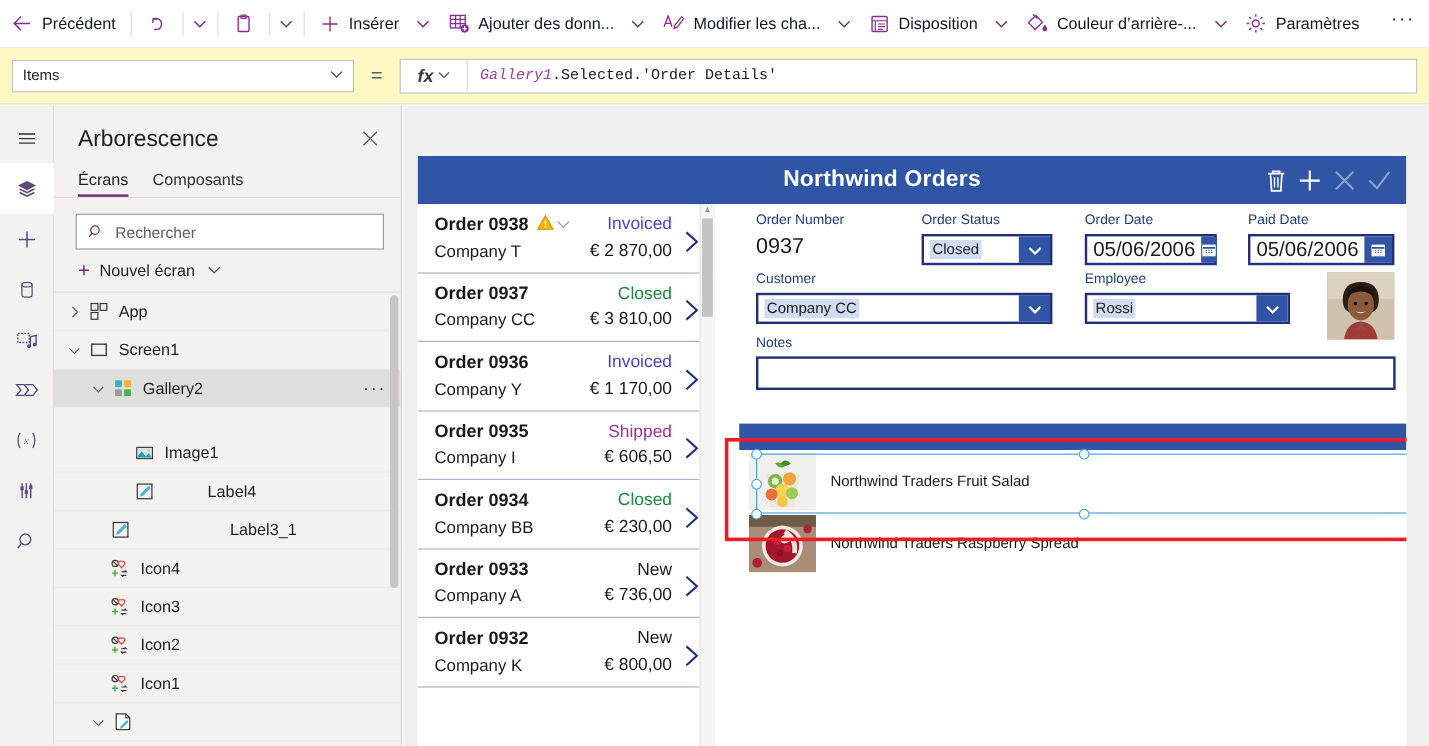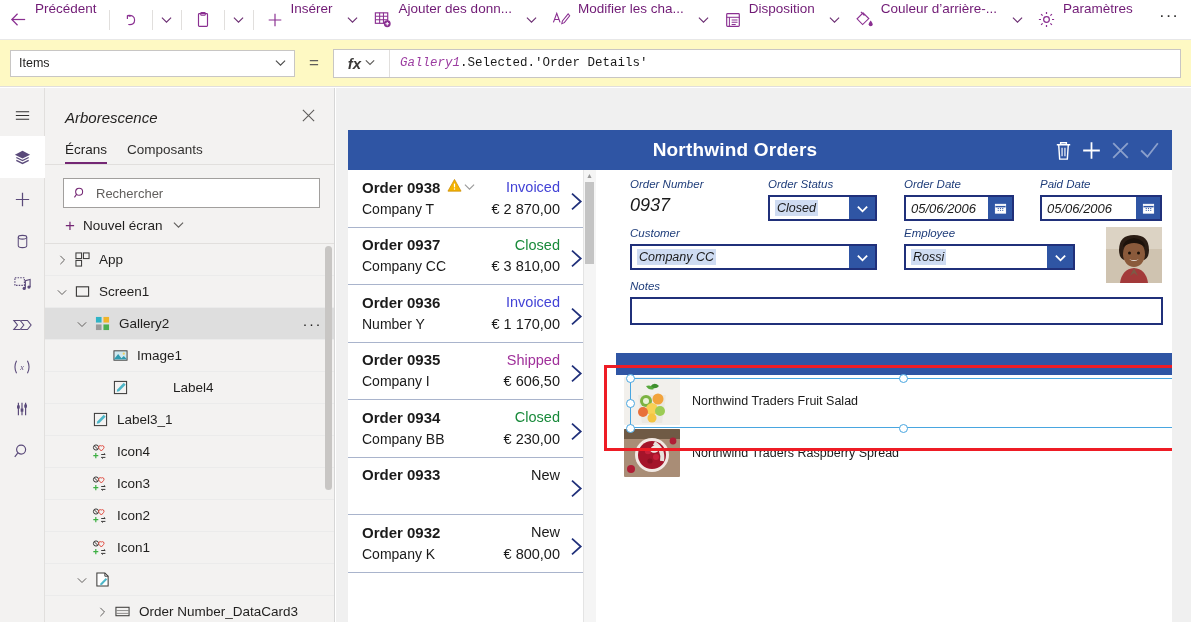--- a/index.html
+++ b/index.html
@@ -14,23 +14,23 @@
     font-size:13px;
   }
 
   
   .cmdbar {
     position:absolute; left:0; top:0; width:1191px; height:40px;
     background:#ffffff; display:flex; align-items:center;
     border-bottom:1px solid #e8e8e8;
   }
   .cmd {
-    display:flex; gap:7px;
+    display:flex; align-items:center; gap:7px;
     height:37px; padding:0 9px; cursor:default;
-    color:#701a75; font-size:13.5px; white-space:nowrap;
+    color:#0f172a; font-size:13.5px; white-space:nowrap;
   }
   .cmd .gl { color:#8a2f91; display:flex; align-items:center; }
   .cmd .gl svg { display:block; }
   .chev {
     display:flex; align-items:center; justify-content:center;
     width:22px; height:40px; color:#6b2d72; cursor:default;
   }
   .vsep { width:1px; height:20px; background:#e1dfdd; margin:0 3px; }
   .cmd-ellipsis {
     margin-left:auto; color:#323130; font-size:17px; letter-spacing:1px;
@@ -85,21 +85,21 @@
 
   
   .tree {
     position:absolute; left:45px; top:88px; width:290px; height:534px;
     background:#f3f2f1; border-right:1px solid #d6d6d6;
     display:flex; flex-direction:column;
   }
   .tree-head {
     display:flex; align-items:center; padding:16px 14px 8px 20px;
   }
-  .tree-title { font-size:15px; color:#201f1e; font-weight:400; flex:1;font-style:italic; }
+  .tree-title { font-size:19px; color:#201f1e; font-weight:400; flex:1; }
   .tree-close { color:#605e5c; cursor:default; padding:4px; }
   .tree-tabs {
     display:flex; gap:20px; padding:0 20px;
     border-bottom:1px solid #e1dfdd;
   }
   .tree-tab {
     font-size:13.5px; color:#323130; padding:4px 0 7px 0;
     cursor:default; position:relative;
   }
   .tree-tab.sel { color:#201f1e; }
@@ -198,21 +198,21 @@
   .orders-sb-thumb {
     position:absolute; right:2px; top:12px; width:9px; height:82px;
     background:#c4c4c4;
   }
   .orders-sb-up {
     position:absolute; right:3px; top:2px; font-size:7px; color:#999;
   }
 
   
   .detail { flex:1; position:relative; background:#ffffff; }
-  .form-area { position:relative; height:183px; padding:14px 8px 0 14px;font-style:italic; }
+  .form-area { position:relative; height:183px; padding:14px 8px 0 14px; }
   .fld { position:absolute; }
   .fld-label {
     font-size:11.5px; color:#1f3d7a; margin-bottom:5px; font-weight:400;
   }
   .fld-static { font-size:18px; color:#1a1a1a; line-height:20px; }
   .dd {
     height:26px; border:2px solid #20307a; background:#fff;
     display:flex; align-items:center; position:relative;
   }
   .dd-val {
@@ -221,21 +221,21 @@
   }
   .dd-val span { background:#cfdcf2; padding:1px 2px; }
   .dd-btn {
     width:26px; background:#2f55a4; display:flex; align-items:center;
     justify-content:center; color:#ffffff; align-self:stretch;
   }
   .dt {
     height:26px; border:2px solid #20307a; background:#fff;
     display:flex; align-items:center;
   }
-  .dt-val { flex:1; padding:0 5px; font-size:13px; color:#1a1a1a; }
+  .dt-val { flex:1; padding:0 5px; font-size:17px; color:#1a1a1a; }
   .dt-btn {
     width:24px; background:#2f55a4; display:flex; align-items:center;
     justify-content:center; align-self:stretch;
   }
   .notes-box {
     height:28px; border:2px solid #20307a; background:#fff;
   }
   .avatar {
     position:absolute; right:10px; top:57px;
     width:56px; height:56px; overflow:hidden;
@@ -569,42 +569,42 @@
             <rect x="1" y="1" width="6" height="6" fill="#30b4c6"></rect>
             <rect x="9" y="1" width="6" height="6" fill="#f0b429"></rect>
             <rect x="1" y="9" width="6" height="6" fill="#9a9a9a"></rect>
             <rect x="9" y="9" width="6" height="6" fill="#4caf50"></rect>
           </svg>
         </span>
       <span class="tlabel">Gallery2</span>
       <span class="tdots">···</span>
     </div>
 
-    <div class="tnode" style="padding-left:64px;">
+    <div class="tnode" style="padding-left:64px;margin-top:22px;">
       <span class="ticon">
           <svg width="15" height="15" viewBox="0 0 16 16">
             <rect x="1" y="3" width="14" height="10" fill="#cfe8ef" stroke="#3b3a39" stroke-width="1"></rect>
             <path d="M1 12 L5.5 6.5 L9 11 L11.5 8.5 L15 12 Z" fill="#2f9bb0"></path>
             <circle cx="11.5" cy="6" r="1.2" fill="#f0d060"></circle>
           </svg>
         </span>
       <span class="tlabel">Image1</span>
     </div>
 
     <div class="tnode" style="padding-left:64px;gap:36px;">
       <span class="ticon">
           <svg width="15" height="15" viewBox="0 0 16 16">
             <rect x="1.5" y="1.5" width="13" height="13" fill="none" stroke="#3b3a39" stroke-width="1.1"></rect>
             <path d="M11.5 3 L4.5 10 L4 12.5 L6.5 12 L13.5 5 Z" fill="#4db6c8"></path>
           </svg>
         </span>
       <span class="tlabel">Label4</span>
     </div>
 
-    <div class="tnode" style="padding-left:44px;">
+    <div class="tnode" style="padding-left:44px;text-align:center;">
       <span class="ticon">
           <svg width="15" height="15" viewBox="0 0 16 16">
             <rect x="1.5" y="1.5" width="13" height="13" fill="none" stroke="#3b3a39" stroke-width="1.1"></rect>
             <path d="M11.5 3 L4.5 10 L4 12.5 L6.5 12 L13.5 5 Z" fill="#4db6c8"></path>
           </svg>
         </span>
       <span class="tlabel">Label3_1</span>
     </div>
 
     <div class="tnode" style="padding-left:44px;">
@@ -775,21 +775,21 @@
             </div>
         </div>
 
         <div class="order-row">
           <div class="order-main">
             <div class="order-l1">
               <span class="order-num">Order 0936</span>
               <span class="order-status" style="color:#4343d6;">Invoiced</span>
             </div>
             <div class="order-l2">
-              <span class="order-co">Number Y</span>
+              <span class="order-co">Company Y</span>
               <span class="order-amt">€ 1 170,00</span>
             </div>
           </div>
           <div class="order-arrow">
               <svg width="21" height="21" viewBox="0 0 24 24">
                 <path d="M8 3 L18 12 L8 21" fill="none" stroke="currentColor" stroke-width="2"></path>
               </svg>
             </div>
         </div>
 
@@ -827,20 +827,24 @@
                 <path d="M8 3 L18 12 L8 21" fill="none" stroke="currentColor" stroke-width="2"></path>
               </svg>
             </div>
         </div>
 
         <div class="order-row">
           <div class="order-main">
             <div class="order-l1">
               <span class="order-num">Order 0933</span>
               <span class="order-status" style="color:#1a1a1a;">New</span>
+            </div>
+            <div class="order-l2">
+              <span class="order-co">Company A</span>
+              <span class="order-amt">€  736,00</span>
             </div>
           </div>
           <div class="order-arrow">
               <svg width="21" height="21" viewBox="0 0 24 24">
                 <path d="M8 3 L18 12 L8 21" fill="none" stroke="currentColor" stroke-width="2"></path>
               </svg>
             </div>
         </div>
 
         <div class="order-row">

